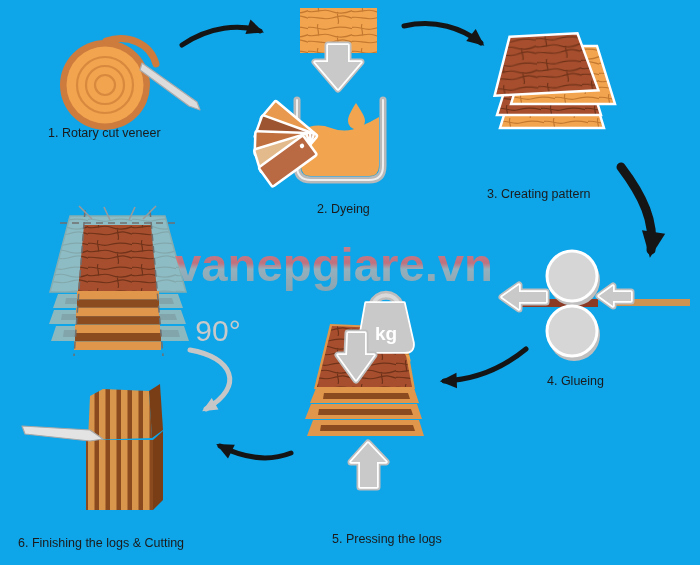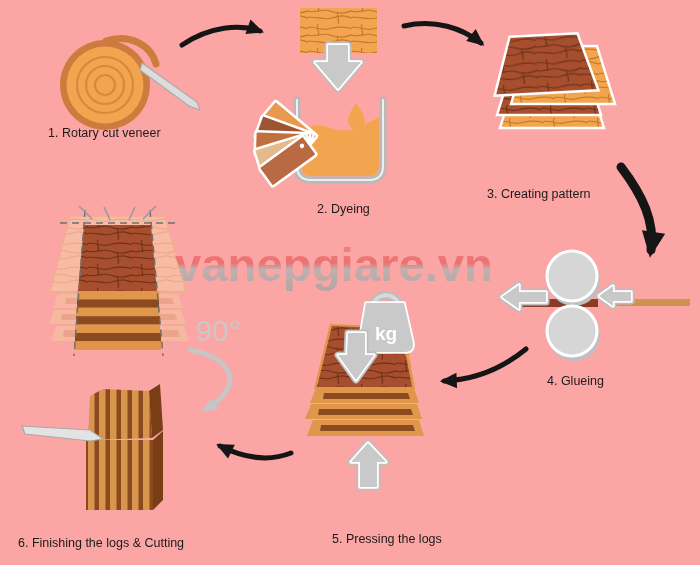--- a/index.html
+++ b/index.html
@@ -1,16 +1,16 @@
 <!DOCTYPE html>
 <html><head>
 <meta charset="utf-8">
 <style>
   html,body { margin:0; padding:0; background:#ffffff; }
-  .canvas { position:relative; width:700px; height:565px; background:#fca5a5; overflow:hidden; }
+  .canvas { position:relative; width:700px; height:565px; background:#0ea5e9; overflow:hidden; }
   svg { display:block; }
   text.lbl { font:12.5px "Liberation Sans", sans-serif; fill:#1b1b1b; }
   text.wm  { font:bold 46px "Liberation Sans", sans-serif; opacity:0.82; }
   text.deg { font:30px "Liberation Sans", sans-serif; fill:#c9c9c9; }
   text.kg  { font:bold 19px "Liberation Sans", sans-serif; fill:#ffffff; }
   .rim  { fill:#bebebe; stroke:#bebebe; stroke-width:7; stroke-linejoin:round; }
   .core { fill:#c9c9c9; stroke:#ffffff; stroke-width:3.5; stroke-linejoin:round; paint-order:stroke; }
   .blackflow { fill:none; stroke:#151515; stroke-width:5; stroke-linecap:round; }
   .dash { stroke:#6f6f6f; stroke-width:1.5; stroke-dasharray:7 5; fill:none; }
   .tick { stroke:#9a9a9a; stroke-width:1.6; fill:none; }

